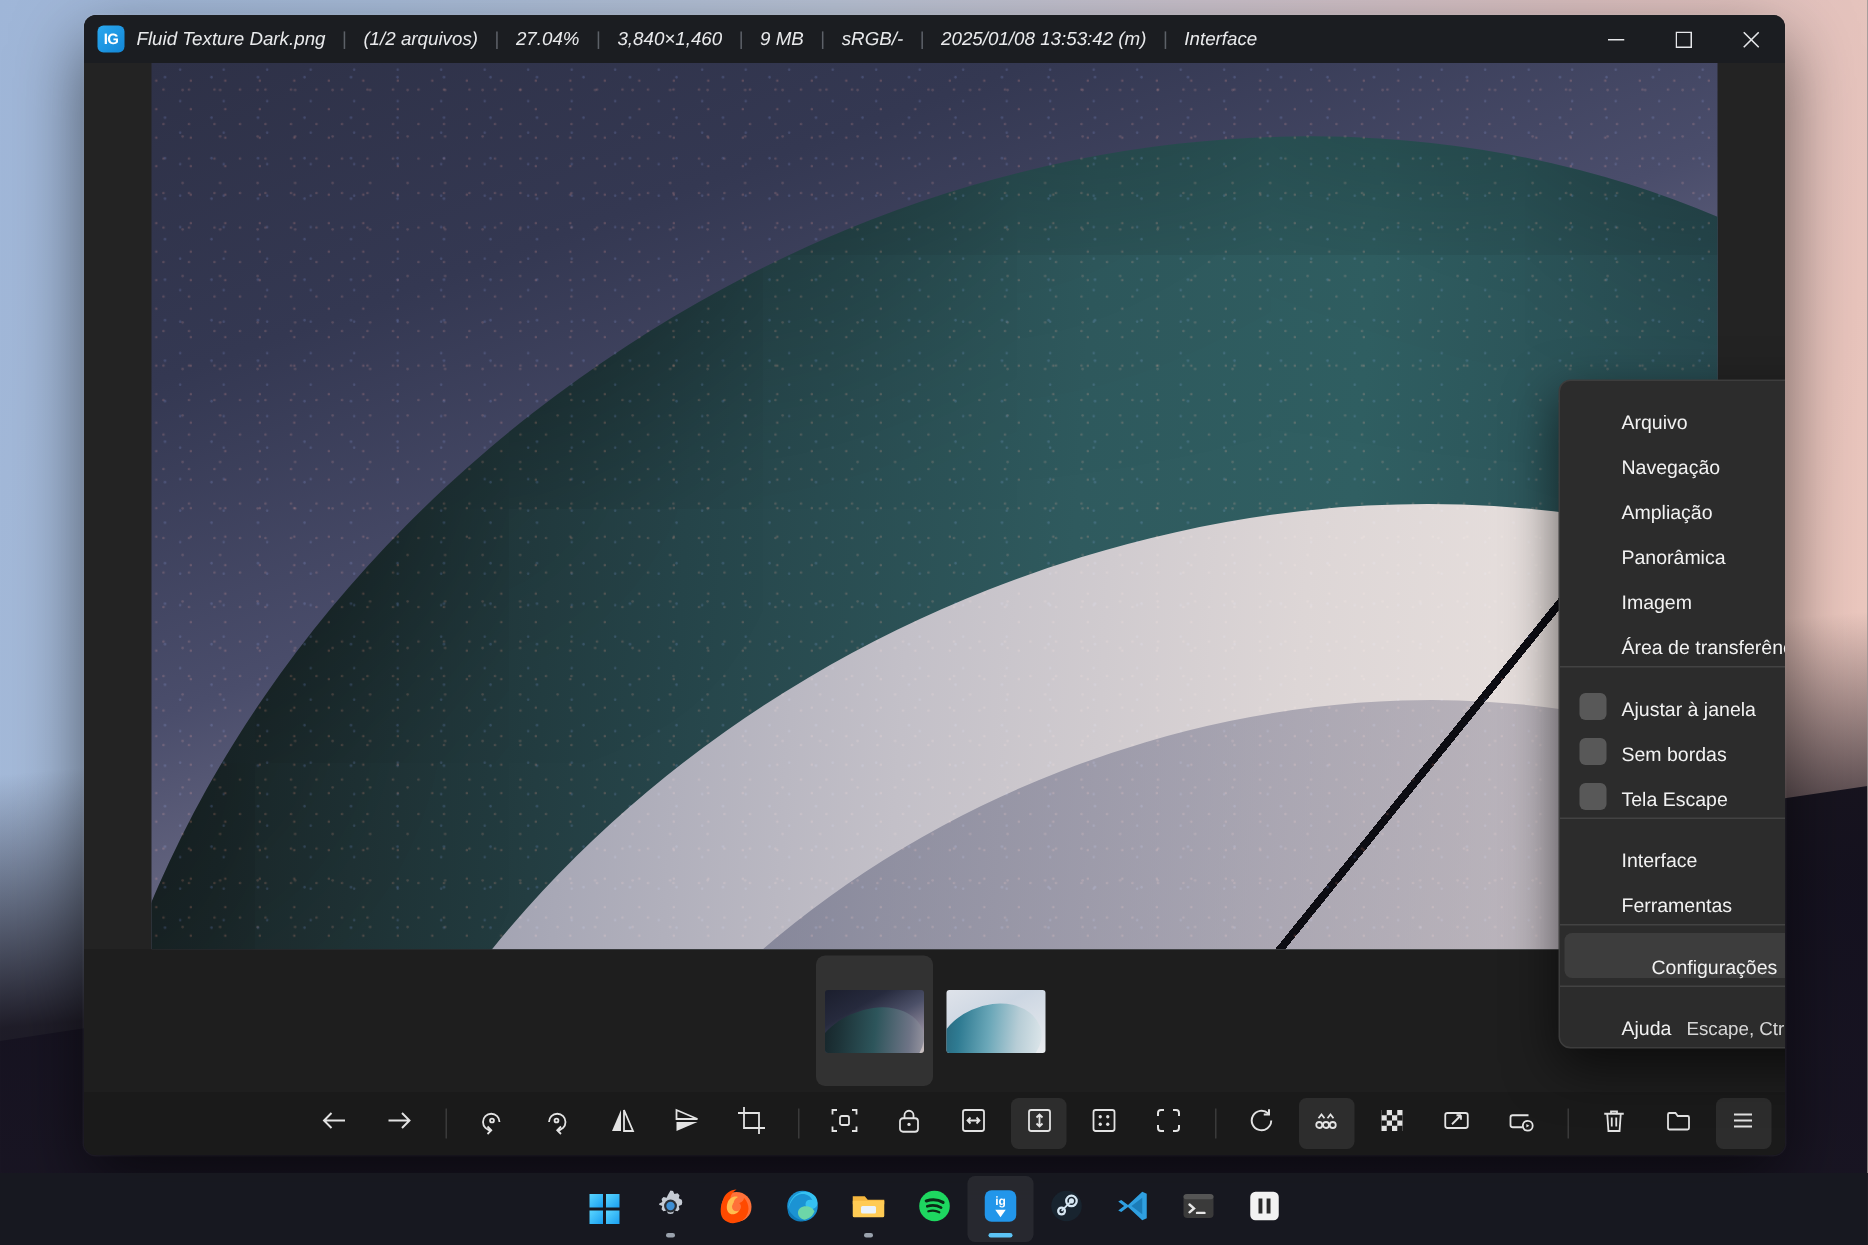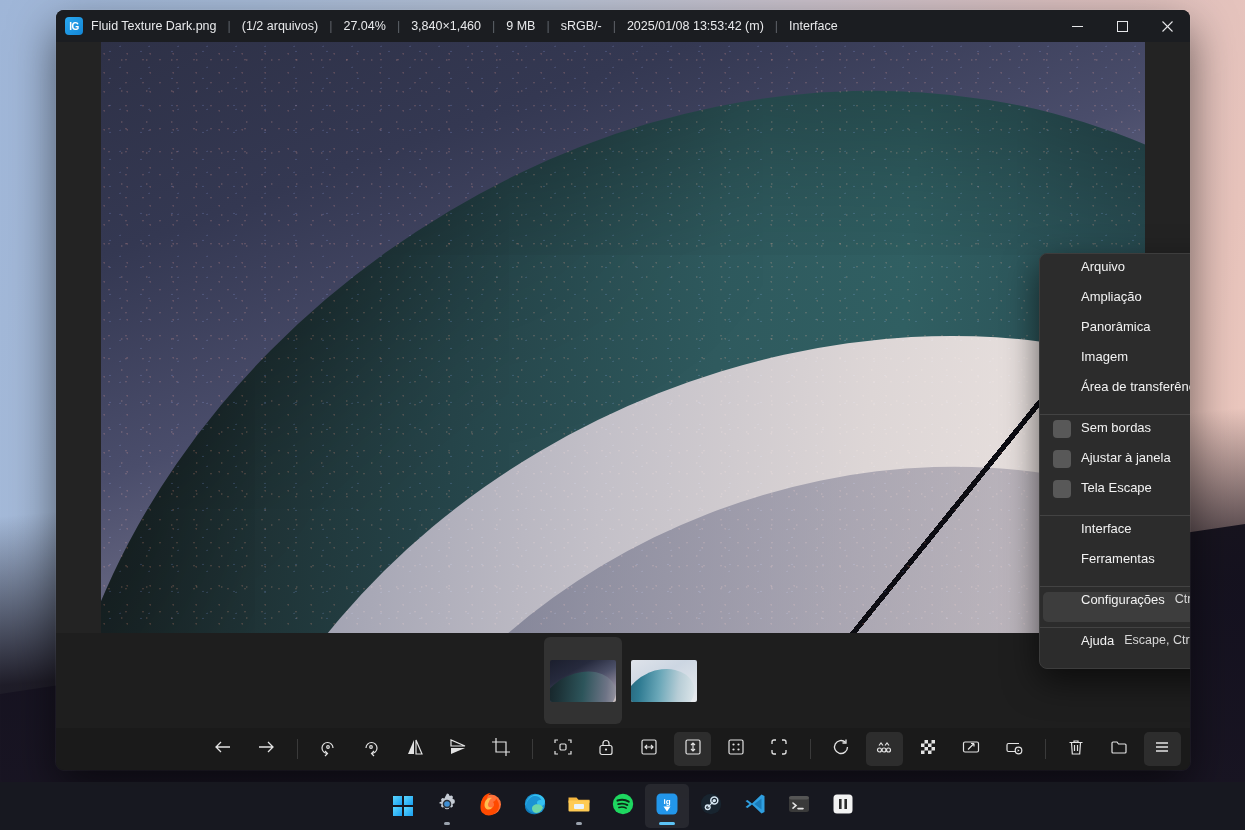--- a/index.html
+++ b/index.html
@@ -70,21 +70,21 @@
     position: relative;
   }
   #app-icon {
     width: 18px; height: 18px; margin-left: 9px; margin-right: 8px;
     border-radius: 4px;
     background: linear-gradient(135deg,#2aa8ef,#1386d6);
     color: #fff; font-size: 10px; font-weight: bold;
     display: flex; align-items: center; justify-content: center;
     letter-spacing: -0.5px;
   }
-  .tb-text { white-space: nowrap; }
+  .tb-text { white-space: nowrap; font-style: italic; }
   .tb-sep { color: #5d6168; margin: 0 11px; }
   #win-controls { position: absolute; right: 0; top: 0; height: 32px; display: flex; }
   .wc-btn {
     width: 45px; height: 32px; display: flex; align-items: center; justify-content: center;
     color: #e6e7ea;
   }
 
   
   #viewport {
     position: absolute; left: 0; top: 32px; width: 1134px; height: 591px;
@@ -181,25 +181,25 @@
     position: absolute; left: 983px; top: 243px; width: 196px;
     background: #2c2c2c;
     border: 1px solid #3d3d3d;
     border-radius: 8px;
     box-shadow: 0 12px 34px rgba(0,0,0,0.6);
     padding: 5px 0;
     z-index: 50;
     color: #f2f2f2; font-size: 13px;
   }
   .menu-item {
-    height: 30px; display: flex; align-items: flex-start;
+    height: 30px; display: flex; align-items: flex-end;
     padding: 0 10px 0 10px; margin: 0 3px; border-radius: 5px;
     position: relative;
   }
-  .menu-item.highlight { background: #3d3d3d; }
+  .menu-item.highlight { background: #3d3d3d; gap: 20px; }
   .mi-check {
     width: 18px; height: 18px; border-radius: 4px;
     background: #585858; flex: 0 0 auto; margin-right: 10px;
   }
   .mi-indent { width: 28px; flex: 0 0 auto; }
   .mi-label { flex: 1; white-space: nowrap; }
   .mi-accel { color: #d7d7d7; font-size: 12.5px; margin-left: 10px; white-space: nowrap; }
   .menu-sep { height: 1px; background: #434343; margin: 5px 0; }
 </style>
 </head>
@@ -474,20 +474,25 @@
 
     <div id="context-menu">
 
       <div class="menu-item">
         <span class="mi-indent"></span>
         <span class="mi-label">Arquivo</span>
 
       </div>
       <div class="menu-item">
         <span class="mi-indent"></span>
+        <span class="mi-label">Navegação</span>
+
+      </div>
+      <div class="menu-item">
+        <span class="mi-indent"></span>
         <span class="mi-label">Ampliação</span>
 
       </div>
       <div class="menu-item">
         <span class="mi-indent"></span>
         <span class="mi-label">Panorâmica</span>
 
       </div>
       <div class="menu-item">
         <span class="mi-indent"></span>
@@ -495,28 +500,28 @@
 
       </div>
       <div class="menu-item">
         <span class="mi-indent"></span>
         <span class="mi-label">Área de transferência</span>
 
       </div>
 
       <div class="menu-sep"></div>
 
+      <div class="menu-item">
+        <span class="mi-check"></span>
+        <span class="mi-label">Ajustar à janela</span>
+
+      </div>
       <div class="menu-item">
         <span class="mi-check"></span>
         <span class="mi-label">Sem bordas</span>
-
-      </div>
-      <div class="menu-item">
-        <span class="mi-check"></span>
-        <span class="mi-label">Ajustar à janela</span>
 
       </div>
       <div class="menu-item">
         <span class="mi-check"></span>
         <span class="mi-label">Tela Escape</span>
 
       </div>
 
       <div class="menu-sep"></div>
 

